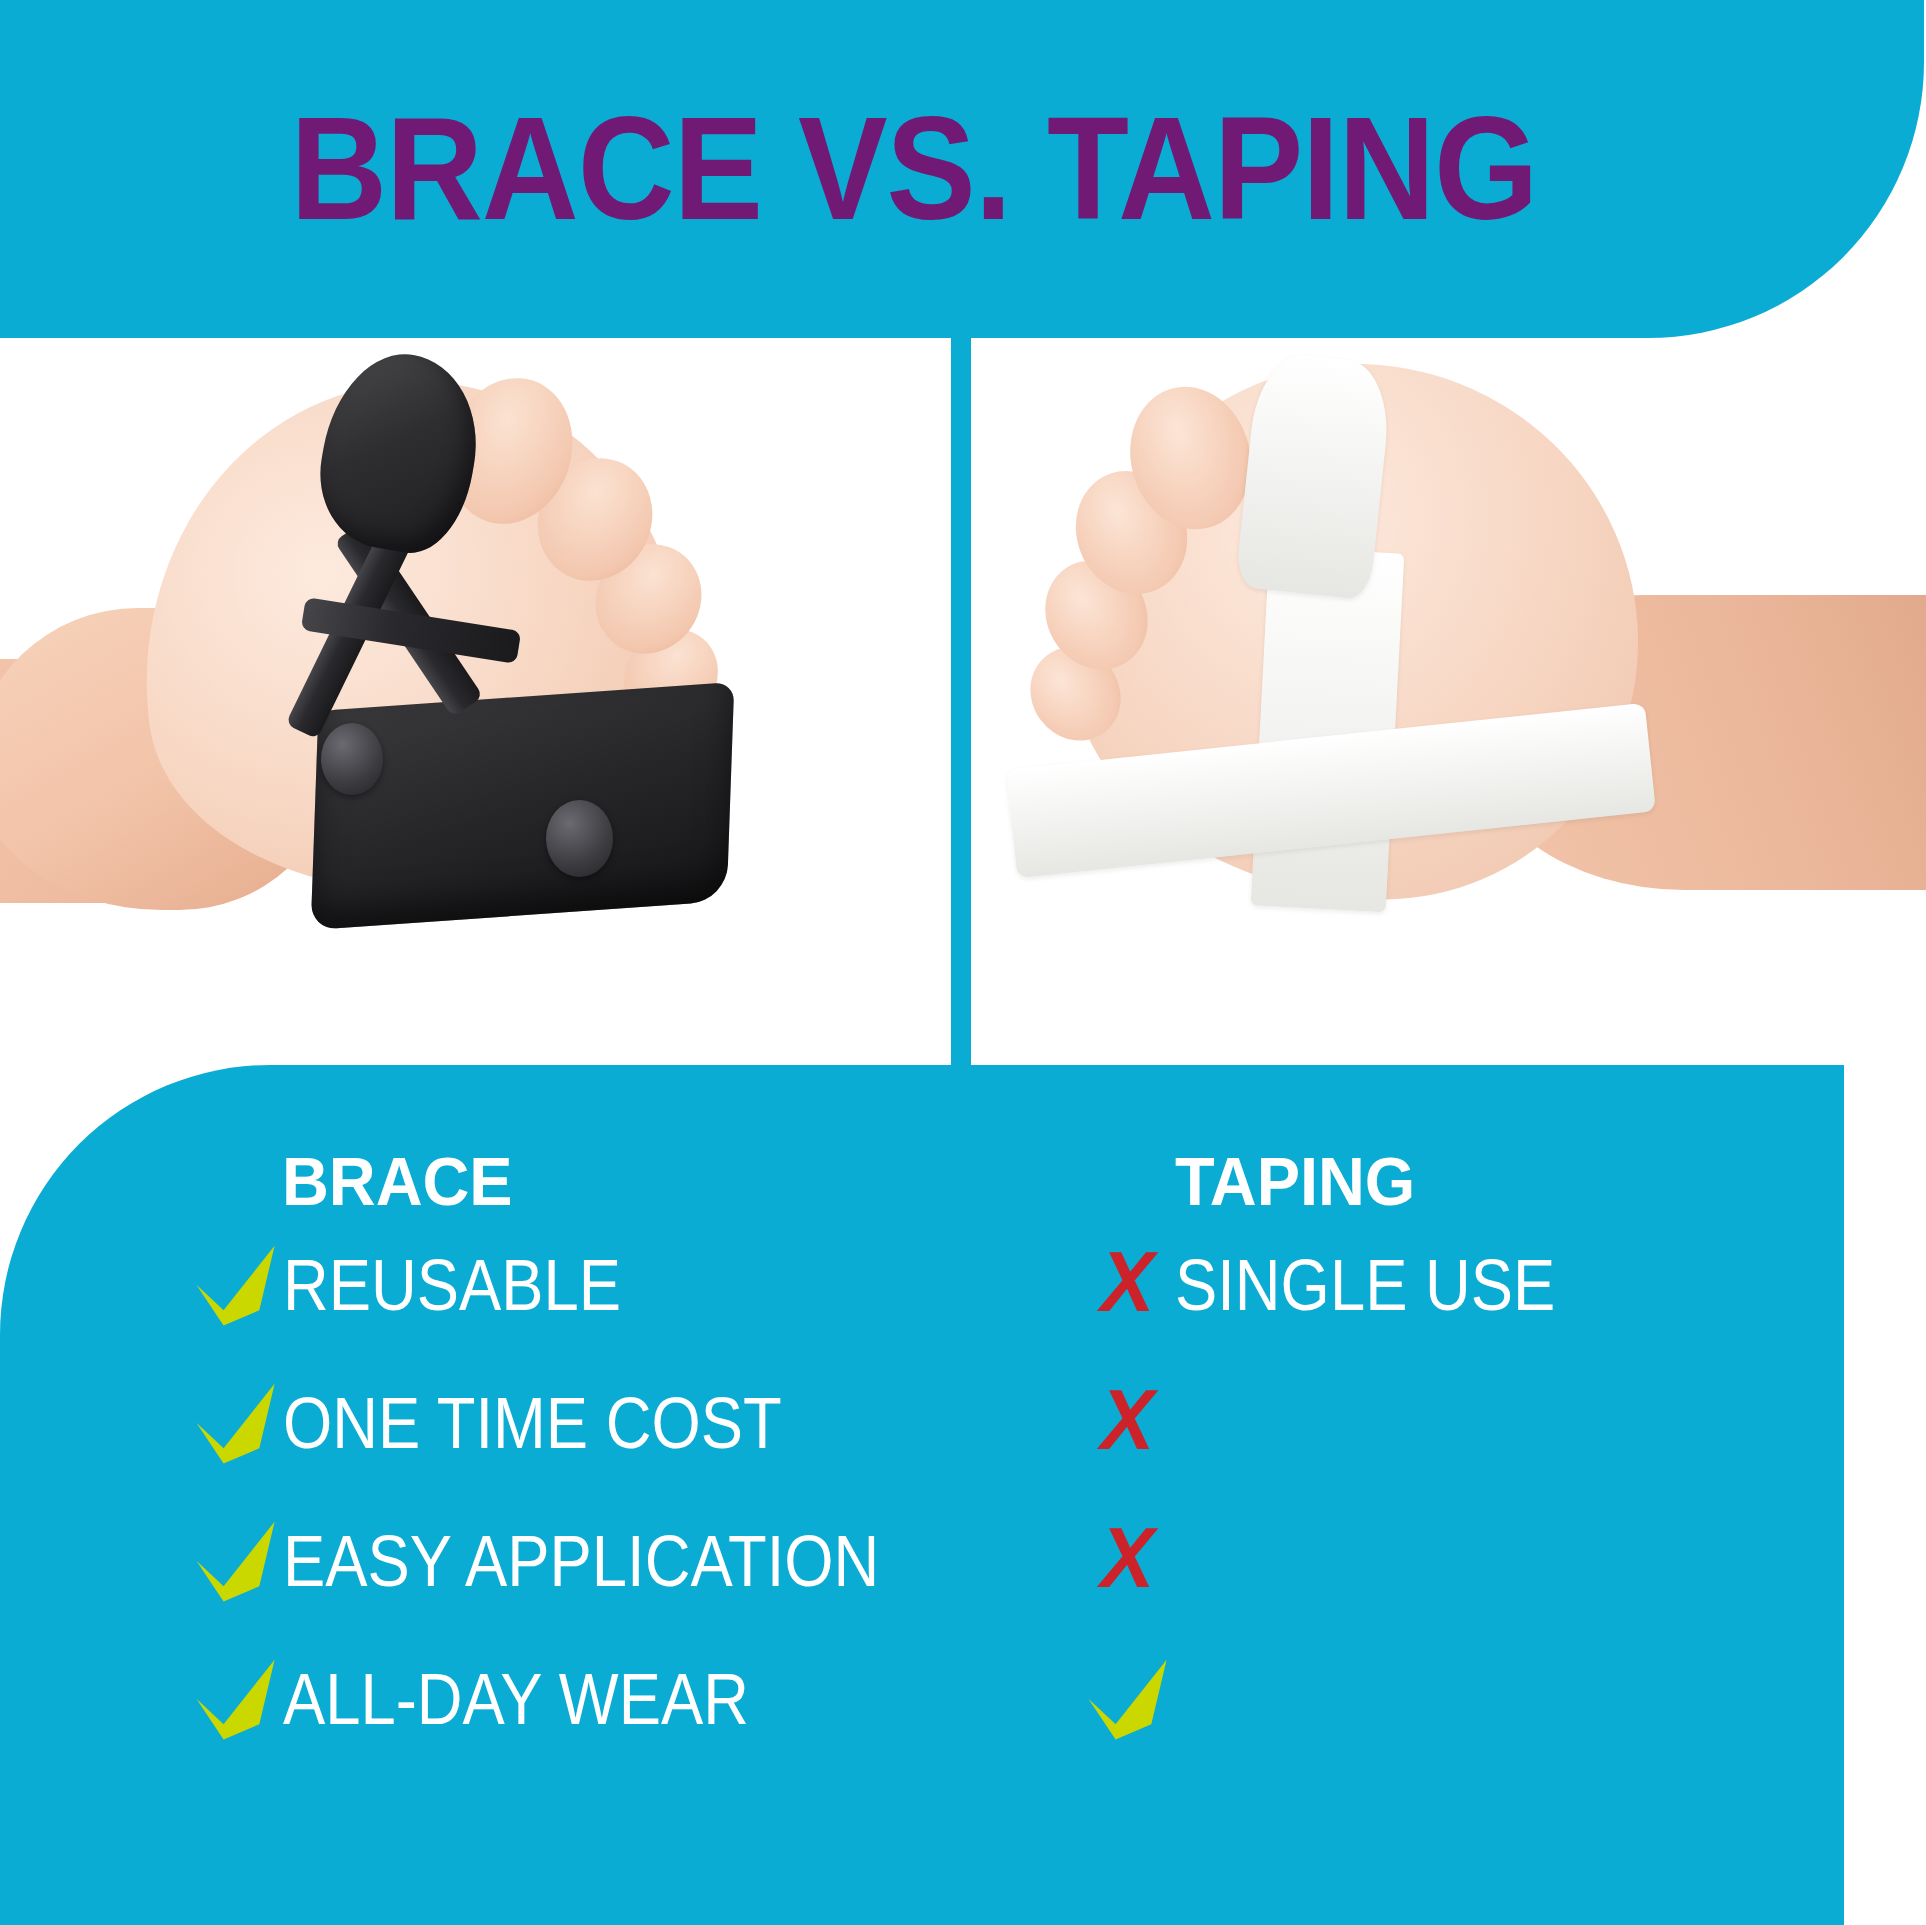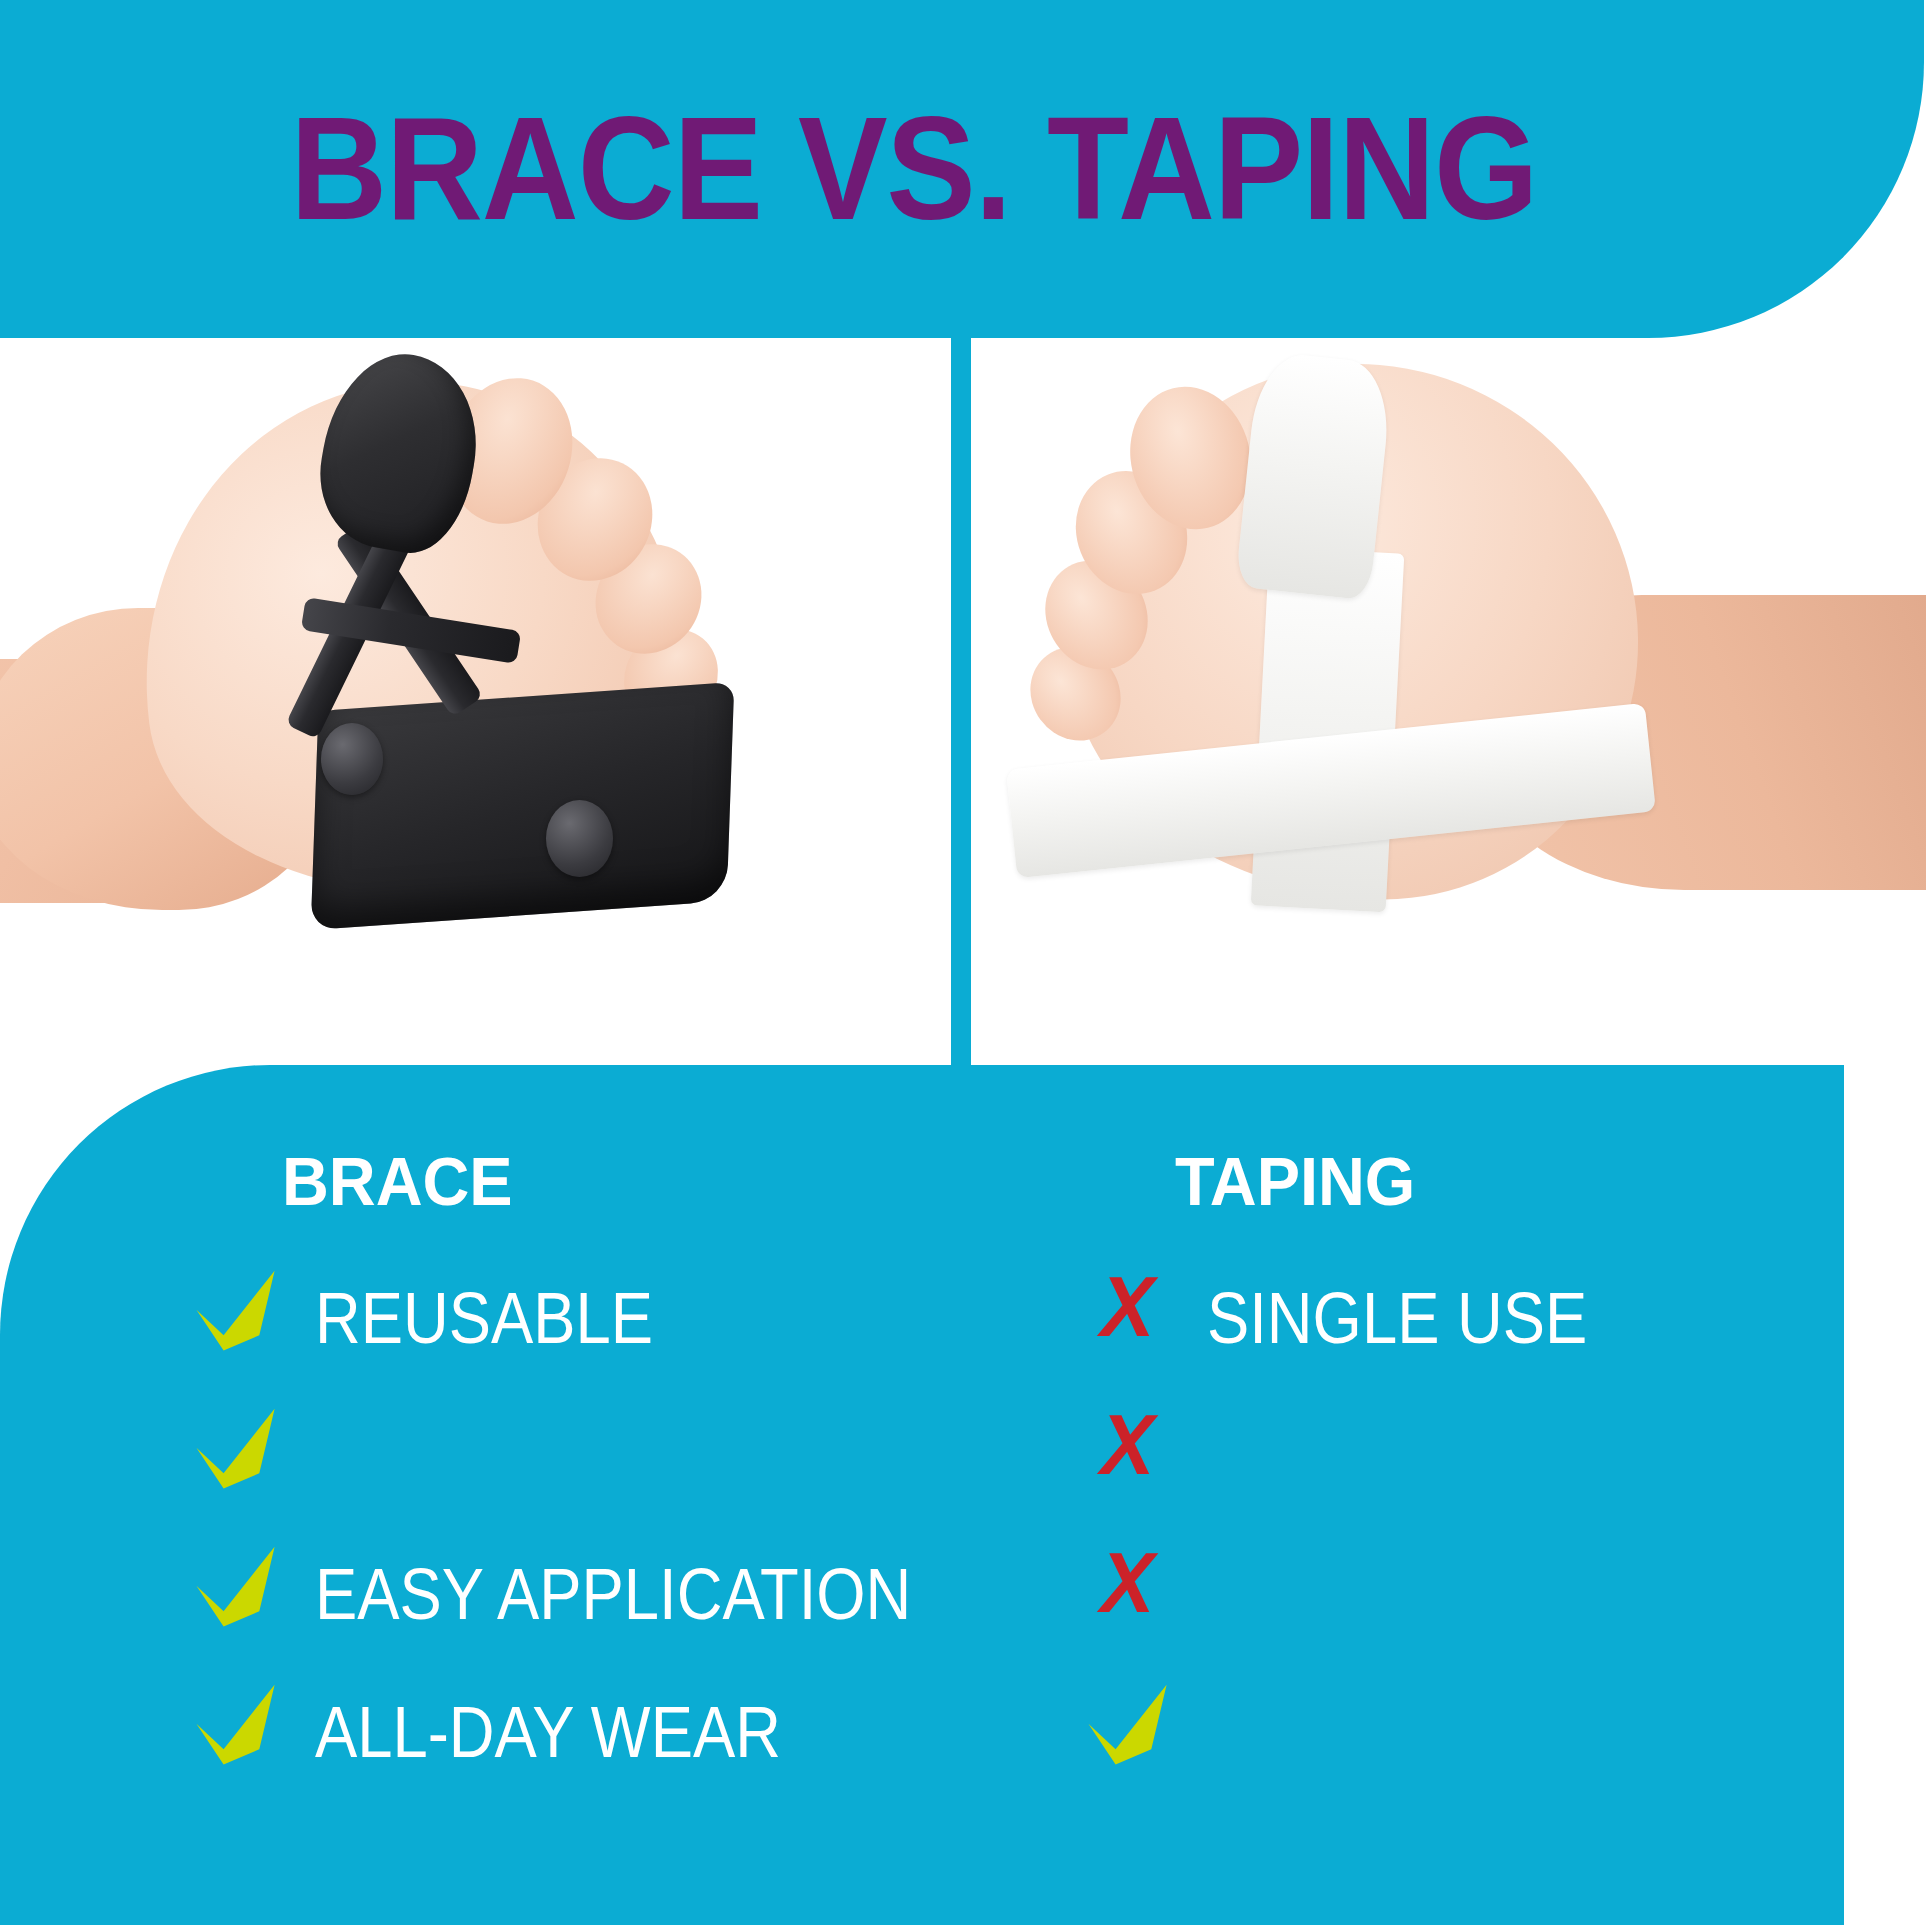--- a/index.html
+++ b/index.html
@@ -165,23 +165,22 @@
   .col-head{
     position:absolute;color:#fff;font-weight:bold;
     font-size:69px;line-height:1;letter-spacing:0px;
   }
   .col-head span{display:inline-block;transform:scaleX(0.94);transform-origin:left center;}
   .col-left .col-head{left:282px;top:82px;}
   .col-right .col-head{left:135px;top:82px;}
 
   .items{position:absolute;left:0;top:151px;width:100%;}
   .item{
-    position:relative;display:flex;align-items:flex-end;
+    position:relative;display:flex;align-items:center;
     height:138px;
-    gap:32px;
   }
   .item .mark{
     flex:0 0 auto;width:96px;display:flex;justify-content:center;
     align-items:flex-start;padding-top:3.9px;
   }
   .item .label{
     color:#ffffff;font-size:72px;line-height:0.98;font-weight:300;
     letter-spacing:0px;white-space:pre-line;padding-top:1.3px;
   }
   .item .label span{display:inline-block;transform:scaleX(0.88);transform-origin:left top;}
@@ -257,20 +256,21 @@
           </div>
           <div class="label"><span>REUSABLE</span></div>
         </div>
 
         <div class="item">
           <div class="mark">
             <svg class="check-icon" viewBox="0 0 100 100" aria-hidden="true">
                 <path d="M4 48 L36 78 L96 2 L78 78 L36 96 Z" fill="#cbd800"></path>
               </svg>
           </div>
+          <div class="label"><span>ONE TIME COST</span></div>
         </div>
 
         <div class="item">
           <div class="mark">
             <svg class="check-icon" viewBox="0 0 100 100" aria-hidden="true">
                 <path d="M4 48 L36 78 L96 2 L78 78 L36 96 Z" fill="#cbd800"></path>
               </svg>
           </div>
           <div class="label"><span>EASY APPLICATION</span></div>
         </div>

